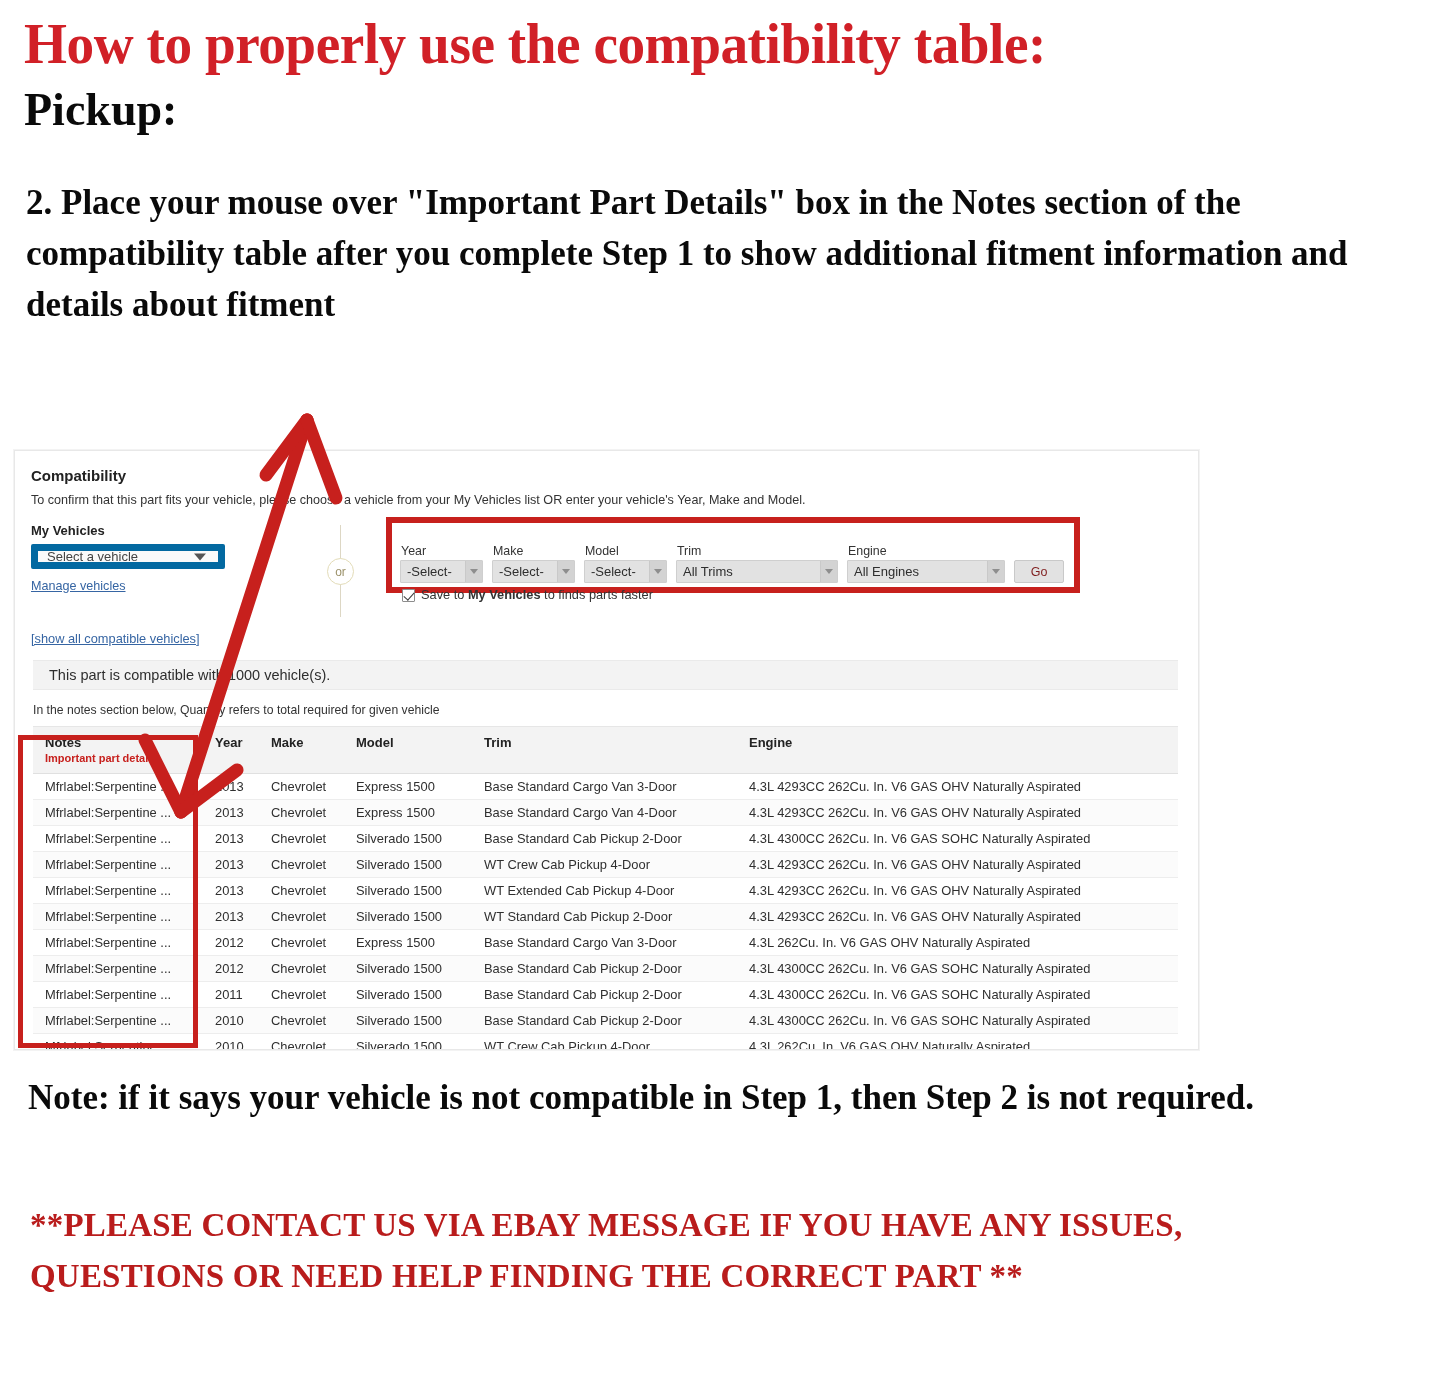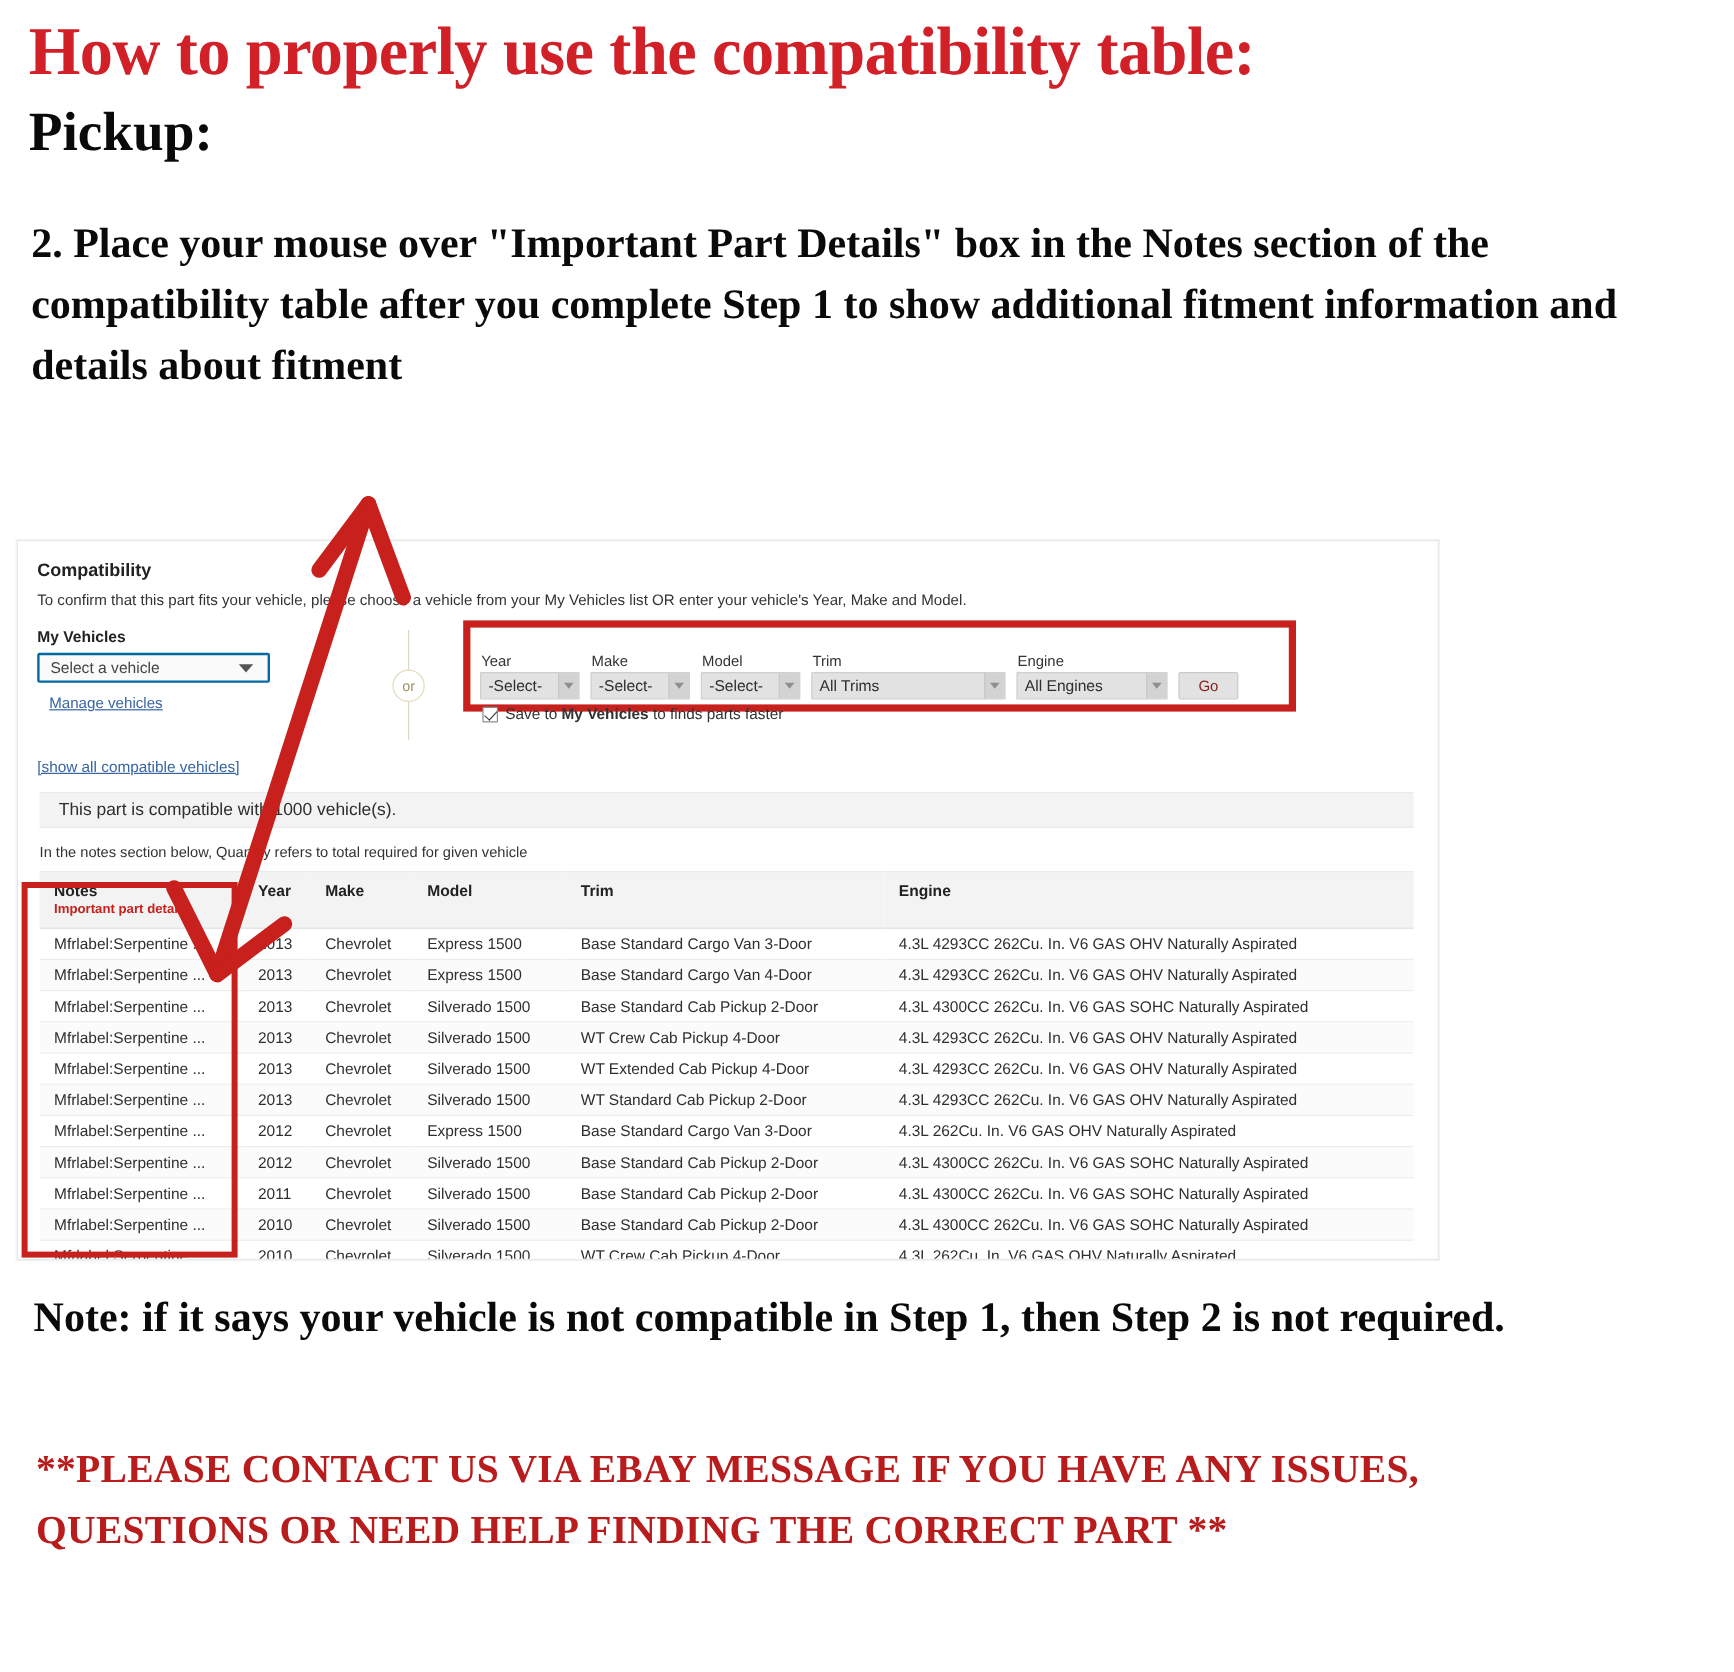--- a/index.html
+++ b/index.html
@@ -84,40 +84,40 @@
   }
 
   .chooser { position: relative; height: 104px; }
 
   .myveh-label {
     font-size: 13px; font-weight: bold; color: #222;
     margin: 0 0 6px 2px;
   }
   .veh-select {
     width: 194px; height: 25px;
-    border: 2px solid #0369a1;
+    border: 7px solid #0369a1;
     background: #fafafa;
     border-radius: 2px;
     display: flex; align-items: center;
     padding: 0 6px 0 9px;
     font-size: 13px; color: #444;
     position: relative;
     margin-left: 2px;
   }
   .veh-select .caret {
     position: absolute; right: 12px; top: 50%;
     transform: translateY(-50%);
     width: 0; height: 0;
     border-left: 6px solid transparent;
     border-right: 6px solid transparent;
     border-top: 7px solid #555;
   }
   .manage-link {
     display: inline-block;
-    margin: 10px 0 0 12px;
+    margin: 10px 0 0 2px;
     color: #3665a3; font-size: 12.6px;
   }
 
   .or-divider {
     position: absolute; left: 292px; top: 2px;
     width: 40px; height: 92px;
   }
   .or-divider .vline {
     position: absolute; left: 19px; top: 0;
     width: 1px; height: 92px; background: #ddd7c4;
@@ -172,21 +172,21 @@
     width: 0; height: 0;
     border-left: 4px solid transparent;
     border-right: 4px solid transparent;
     border-top: 5px solid #8e8e8e;
     display: block;
   }
   .w-year  { width: 83px; }
   .w-make  { width: 83px; }
   .w-model { width: 83px; }
   .w-trim  { width: 162px; text-align: center; }
-  .w-eng   { width: 126px; }
+  .w-eng   { width: 158px; }
   .go-btn {
     width: 50px; height: 23px;
     background: #e2e2e2;
     border: 1px solid #c9c9c9;
     border-radius: 2px;
     color: #7f1d1d; font-size: 12.5px;
     display: flex; align-items: center; justify-content: center;
     margin-bottom: 0px;
   }
   .save-row {

